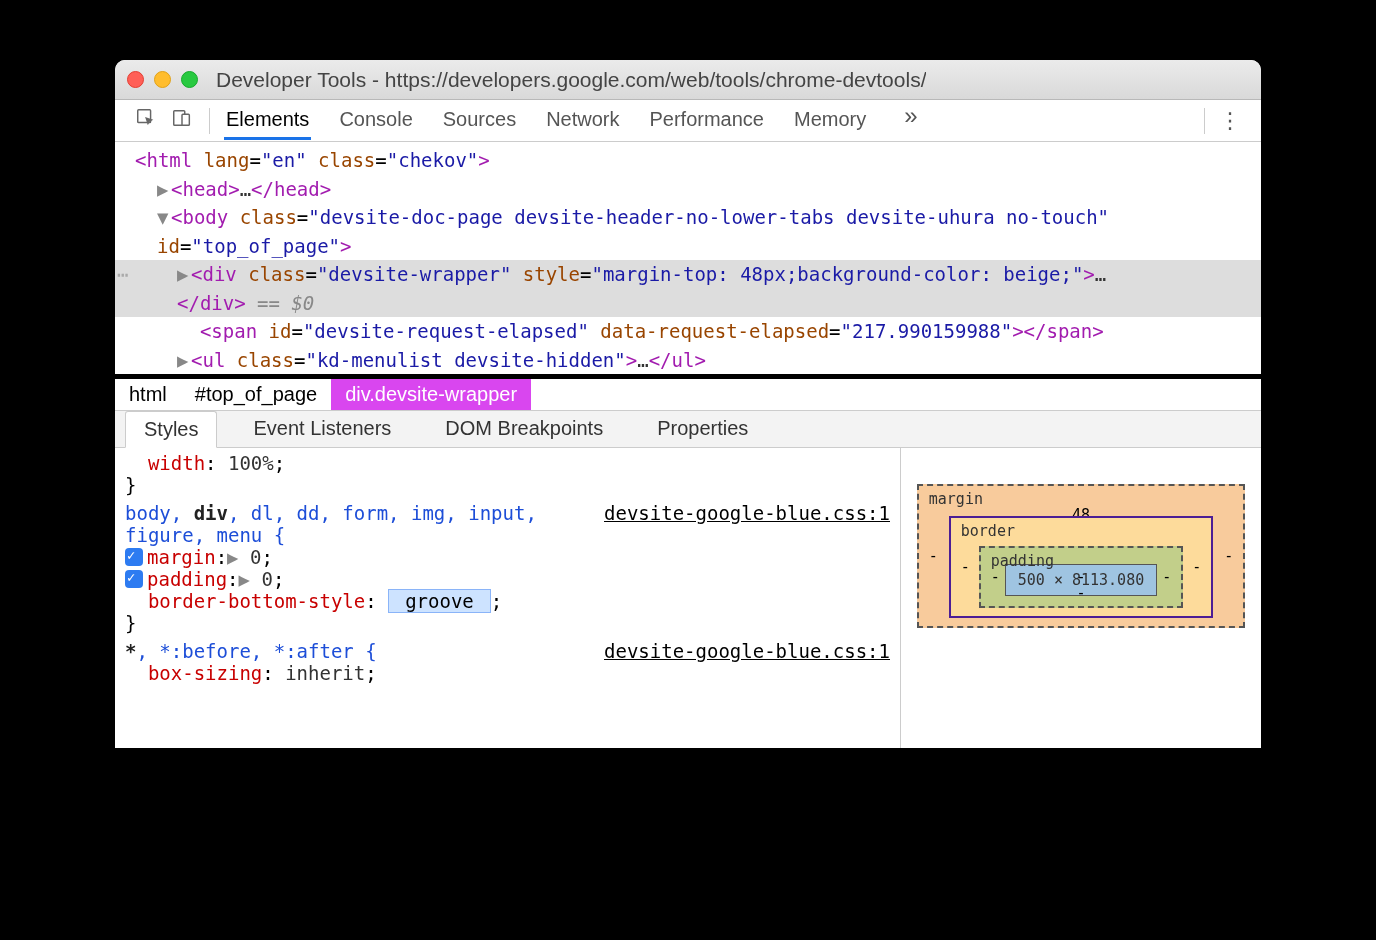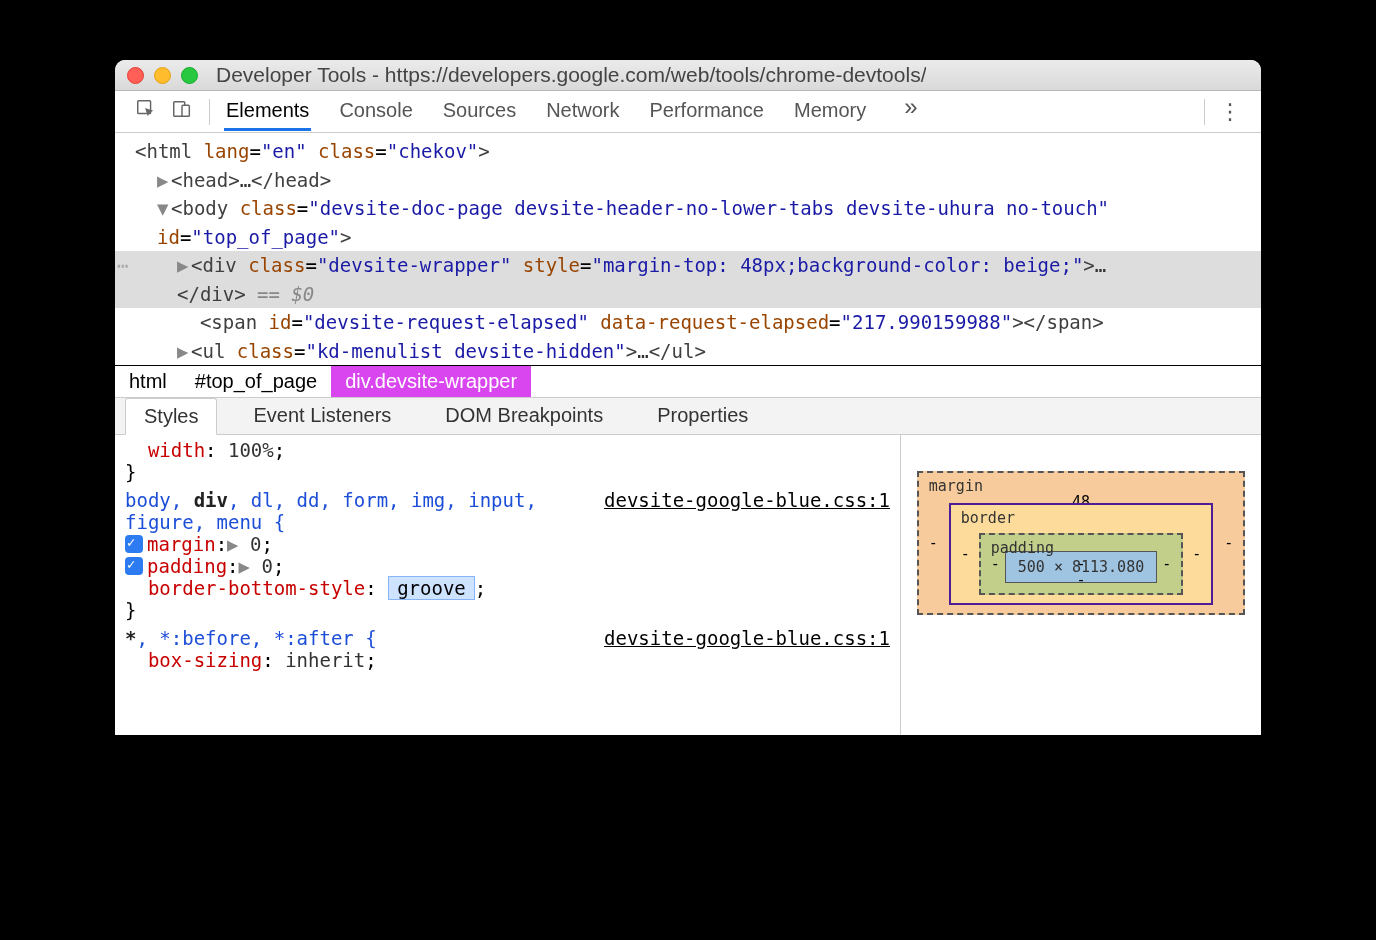--- a/index.html
+++ b/index.html
@@ -15,21 +15,21 @@
   }
   .win {
     background: #fff;
     width: 1146px;
     margin-top: 60px;
     border-radius: 10px 10px 0 0;
     overflow: hidden;
     box-shadow: 0 10px 40px rgba(0,0,0,0.6);
   }
   .titlebar {
-    height: 31px;
+    height: 40px;
     background: linear-gradient(#ebebeb,#d9d9d9);
     display: flex;
     align-items: center;
     padding: 0 12px;
     border-bottom: 1px solid #b8b8b8;
     gap: 10px;
   }
   .tl { width:17px; height:17px; border-radius:50%; }
   .tl.red{background:#ff5f57;border:1px solid #e33e32;}
   .tl.yel{background:#ffbd2e;border:1px solid #e1a116;}
@@ -58,31 +58,31 @@
     padding:4px 0 0 0;
     line-height:1.5;
     white-space:nowrap;
     overflow:hidden;
   }
   .dom-row{padding:0 0 0 20px;}
   .indent1{padding-left:42px;}
   .indent2{padding-left:62px;}
   .dom-row.sel{background:#ddd;}
   .tri{display:inline-block;width:14px;color:#888;}
-  .tag{color:#404040;}
+  .tag{color:#a21caf;}
   .attr{color:#994500;}
   .val{color:#1a1aa6;}
   .txt{color:#333;}
   .gray{color:#888;font-style:italic;}
   .ell{color:#aaa;position:absolute;left:2px;}
   .relrow{position:relative;}
   .breadcrumb{
     display:flex;
     font-size:20px;
-    border-top:1px solid #000000;
+    border-top:5px solid #000000;
     border-bottom:1px solid #ccc;
     background:#fff;
   }
   .bc{padding:4px 14px;}
   .bc.sel{background:#d946ef;color:#fff;}
   .subtabs{
     background:#f3f3f3;
     border-bottom:1px solid #ccc;
     display:flex;
     gap:18px;
@@ -103,21 +103,21 @@
   }
   .rule{margin-bottom:6px;}
   .sel-txt{color:#1d4ed8;}
   .strong{color:#222;font-weight:bold;}
   .src{float:right;text-decoration:underline;color:#000000;}
   .prop{color:#c80000;}
   .pv{color:#333;}
   .cb{display:inline-block;width:18px;height:18px;background:#2d7bf1;border-radius:4px;position:relative;vertical-align:-2px;margin-right:4px;}
   .cb::after{content:"✓";color:#fff;font-size:14px;position:absolute;left:2px;top:-1px;}
   .inl-tri{color:#888;}
-  .edit{background:#cde3ff;border:1px solid #8ab4f8;padding:0 8px;}
+  .edit{background:#cde3ff;border:1px solid #8ab4f8;padding:0 16px;}
   .boxmodel{
     width:360px;
     display:flex;
     align-items:flex-start;
     justify-content:center;
     padding-top:36px;
     font-family:Menlo,monospace;
     font-size:15px;
   }
   .bm-margin{border:2px dashed #555;background:#f8cb9c;padding:8px 30px 8px 30px;position:relative;}

